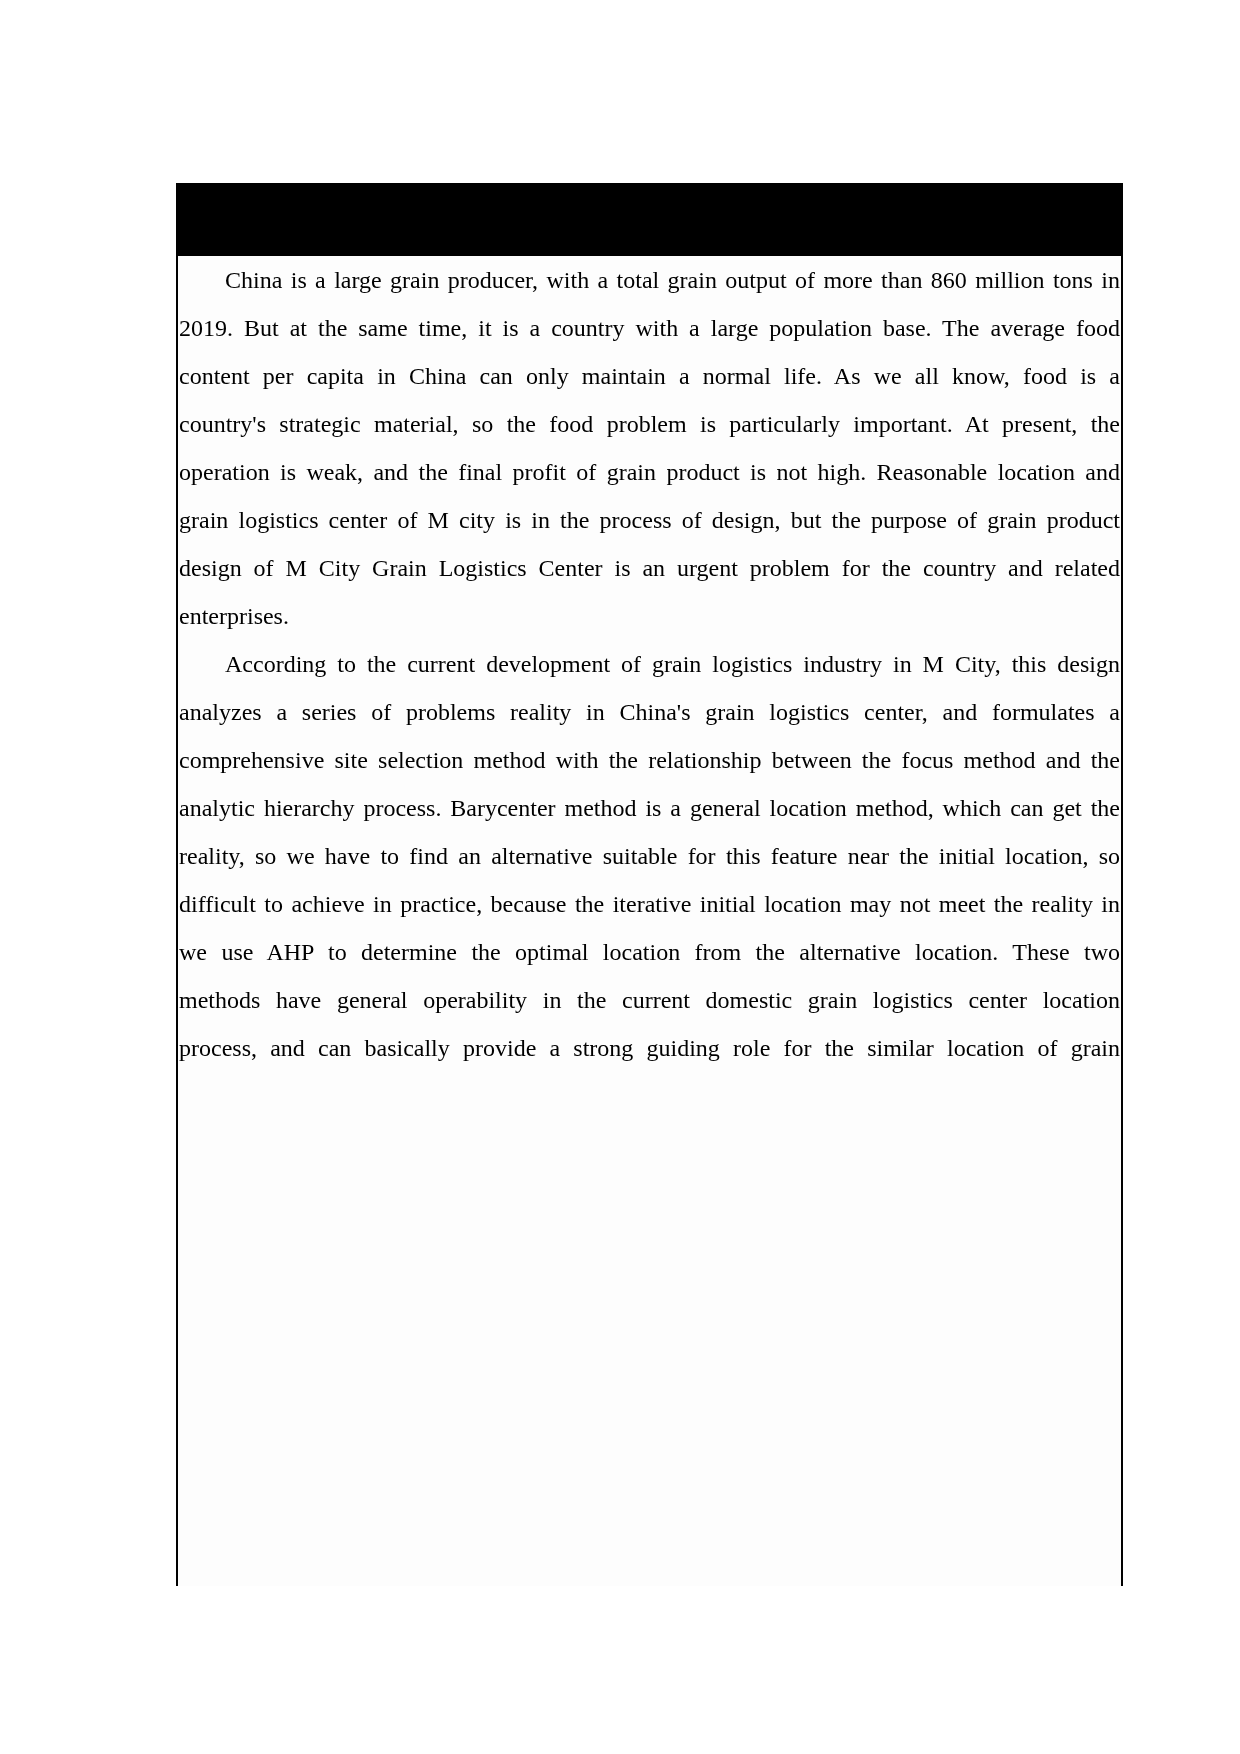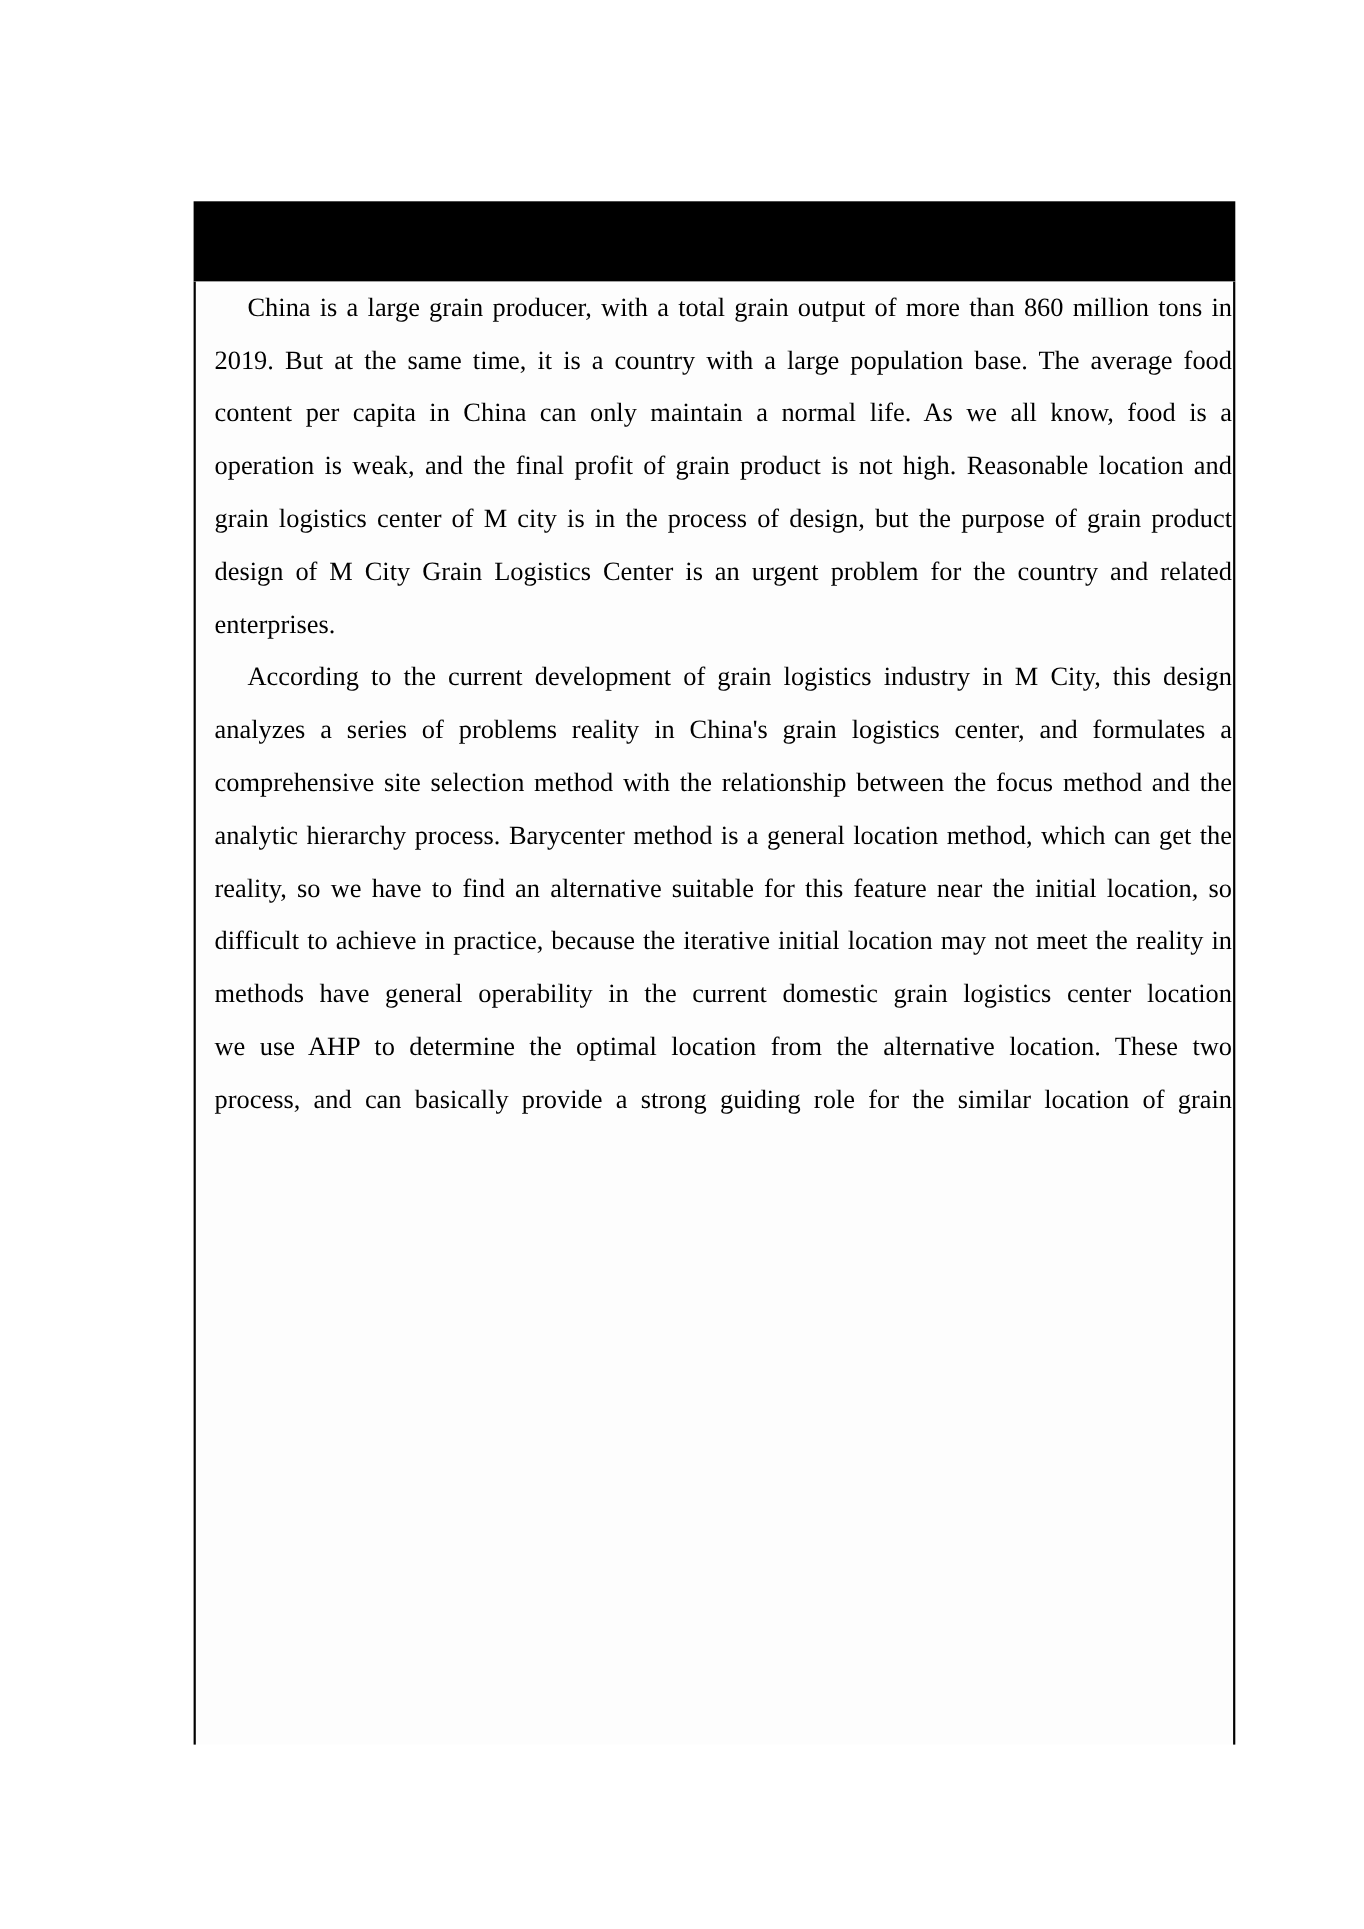--- a/index.html
+++ b/index.html
@@ -33,47 +33,47 @@
   .para { margin: 0; }
   .line {
     font-size: 24px;
     line-height: 48px;
     color: var(--text-color, #000000);
     text-align: justify;
     text-align-last: justify;
     white-space: normal;
     overflow: hidden;
     height: 48px;
-    padding-left: 16px;
   }
   .line.first { padding-left: 46px; }
   .line.last { text-align-last: left; font-family: Liberation Serif, serif; }
 </style>
 </head>
 <body style="--page-bg: #ffffff; --box-bg: #fdfdfd; --bar-color: #000000; --border-color: #000000; --text-color: #000000;">
 
 <div class="page">
   <div class="redaction-bar"></div>
   <div class="text-box">
     <div>
         <div class="para">
           <div class="line first">China is a large grain producer, with a total grain output of more than 860 million tons in</div>
           <div class="line">2019. But at the same time, it is a country with a large population base. The average food</div>
           <div class="line">content per capita in China can only maintain a normal life. As we all know, food is a</div>
+          <div class="line">country's strategic material, so the food problem is particularly important. At present, the</div>
           <div class="line">operation is weak, and the final profit of grain product is not high. Reasonable location and</div>
           <div class="line">grain logistics center of M city is in the process of design, but the purpose of grain product</div>
           <div class="line">design of M City Grain Logistics Center is an urgent problem for the country and related</div>
           <div class="line last">enterprises.</div>
         </div>
         <div class="para">
           <div class="line first">According to the current development of grain logistics industry in M City, this design</div>
           <div class="line">analyzes a series of problems reality in China's grain logistics center, and formulates a</div>
           <div class="line">comprehensive site selection method with the relationship between the focus method and the</div>
           <div class="line">analytic hierarchy process. Barycenter method is a general location method, which can get the</div>
           <div class="line">reality, so we have to find an alternative suitable for this feature near the initial location, so</div>
           <div class="line">difficult to achieve in practice, because the iterative initial location may not meet the reality in</div>
+          <div class="line">we use AHP to determine the optimal location from the alternative location. These two</div>
           <div class="line">methods have general operability in the current domestic grain logistics center location</div>
-          <div class="line">we use AHP to determine the optimal location from the alternative location. These two</div>
           <div class="line">process, and can basically provide a strong guiding role for the similar location of grain</div>
         </div>
       </div>
   </div>
 </div>
 
 </body></html>

